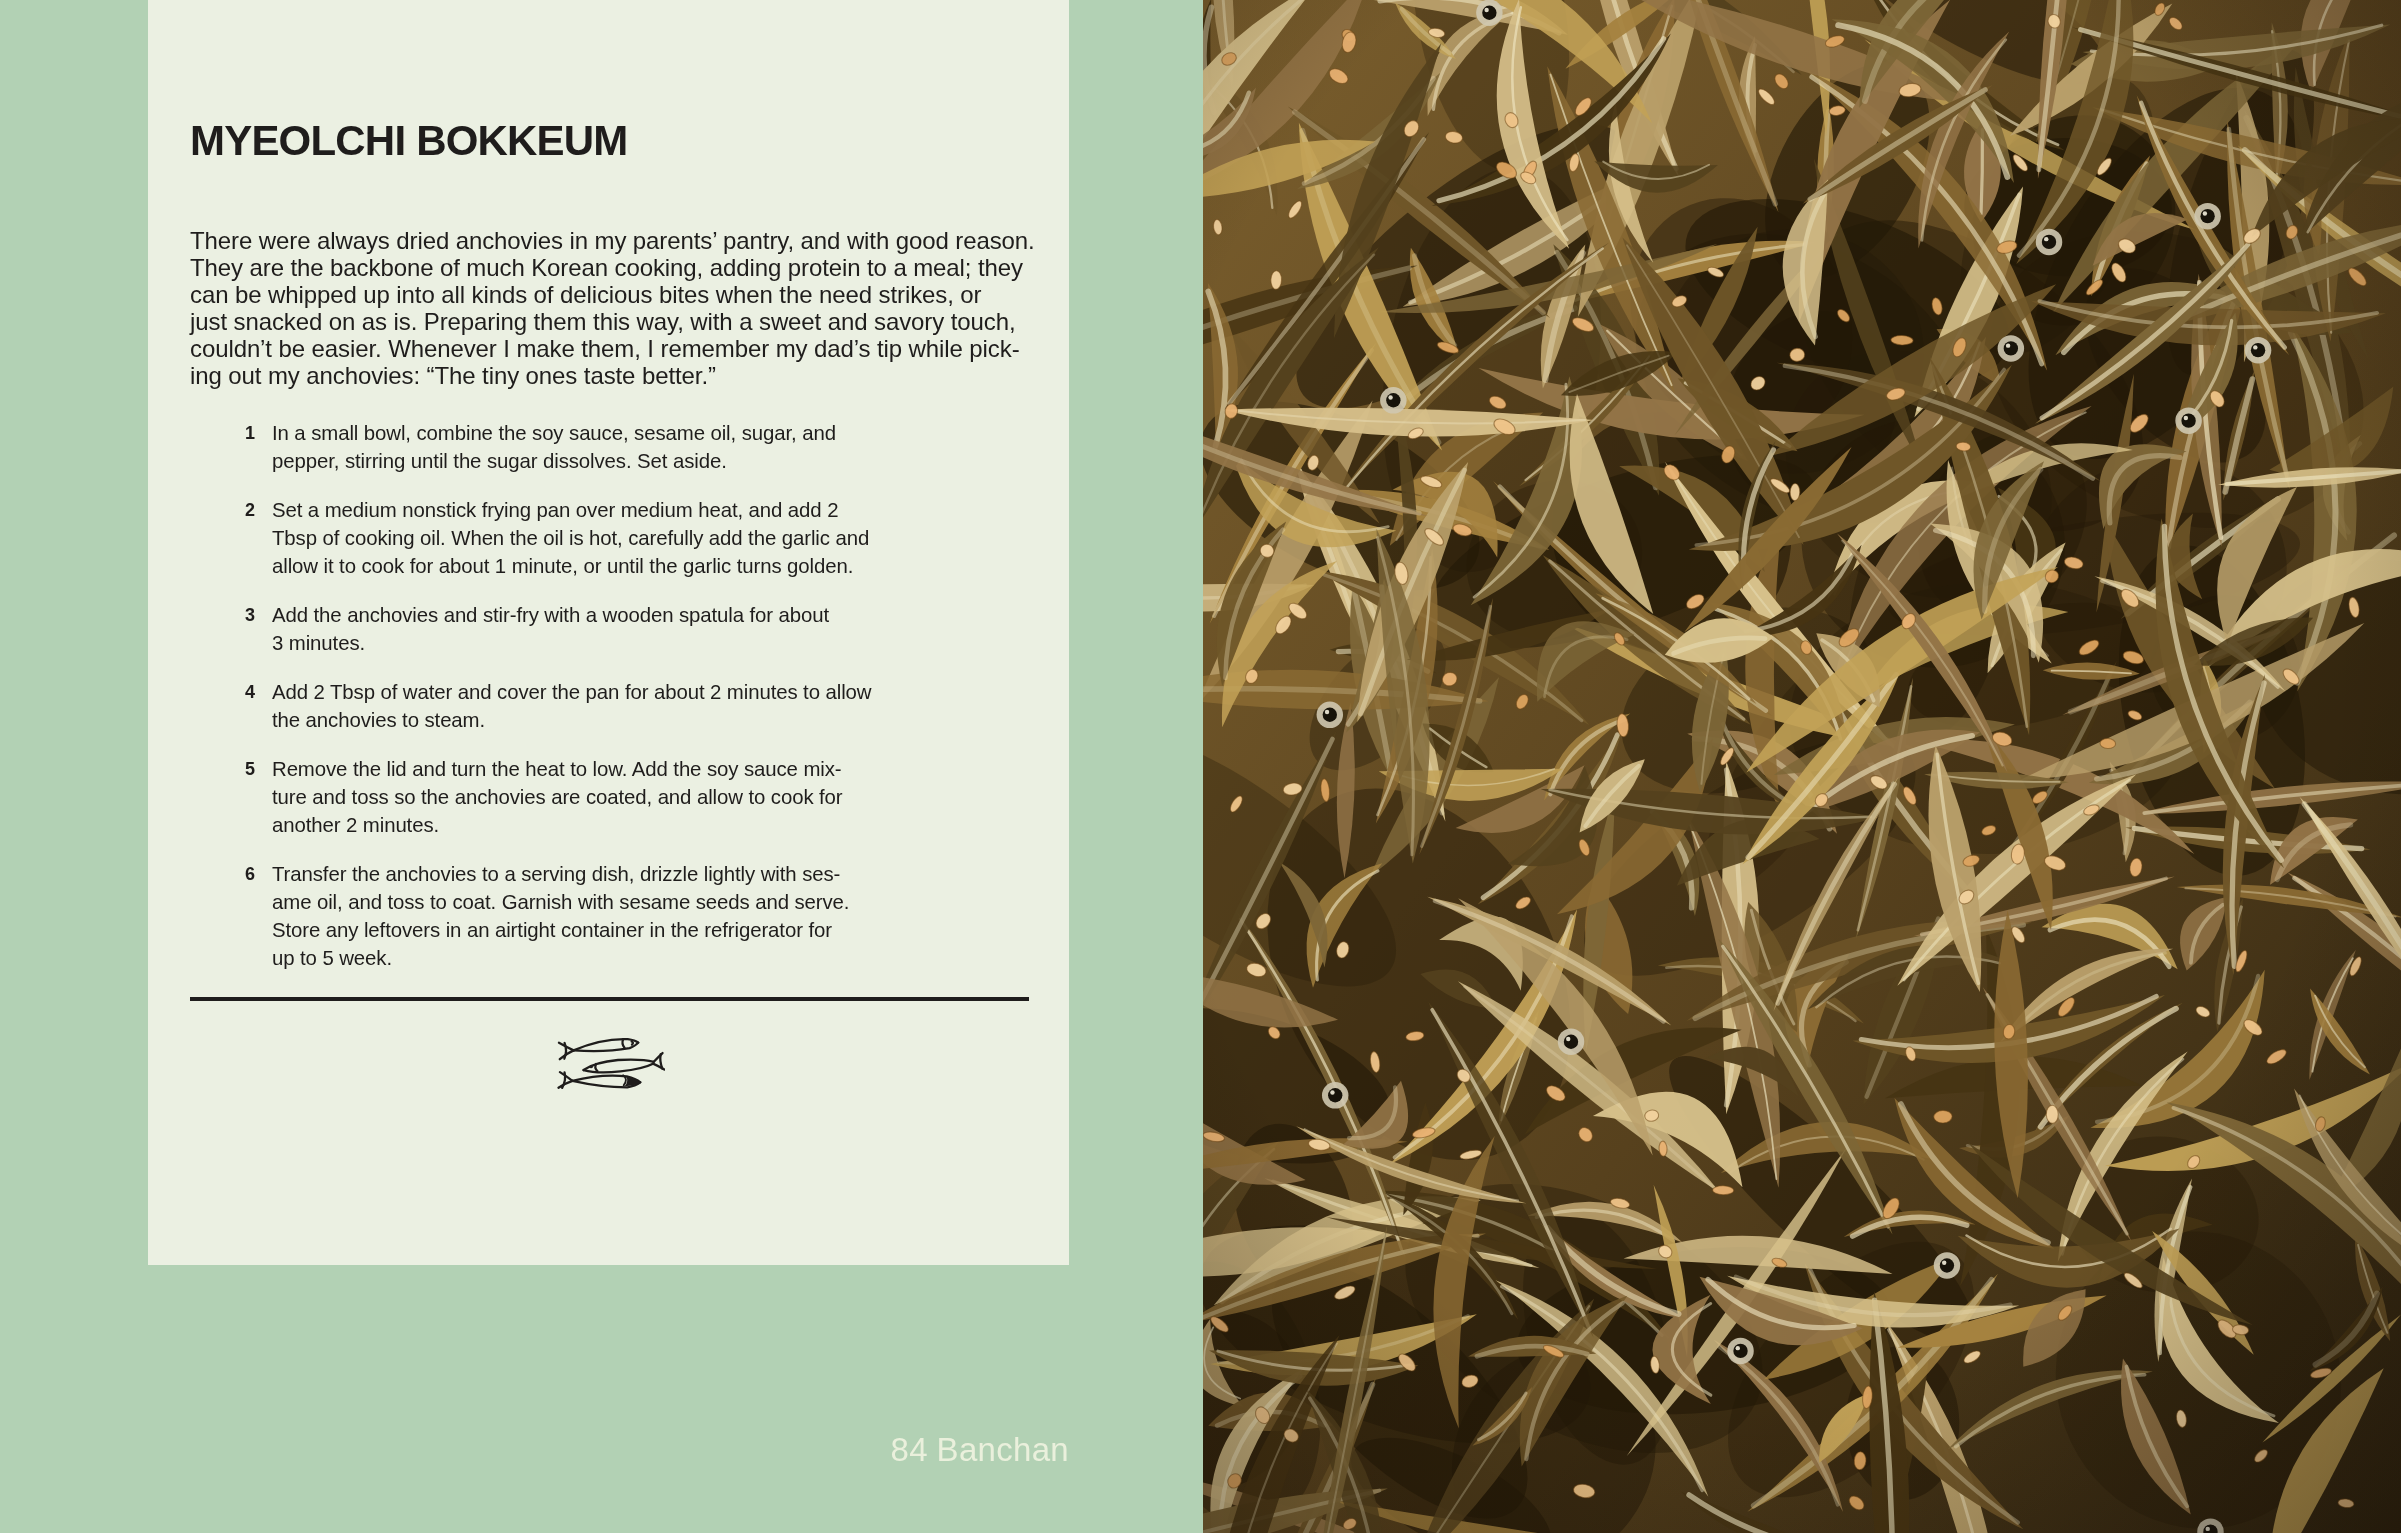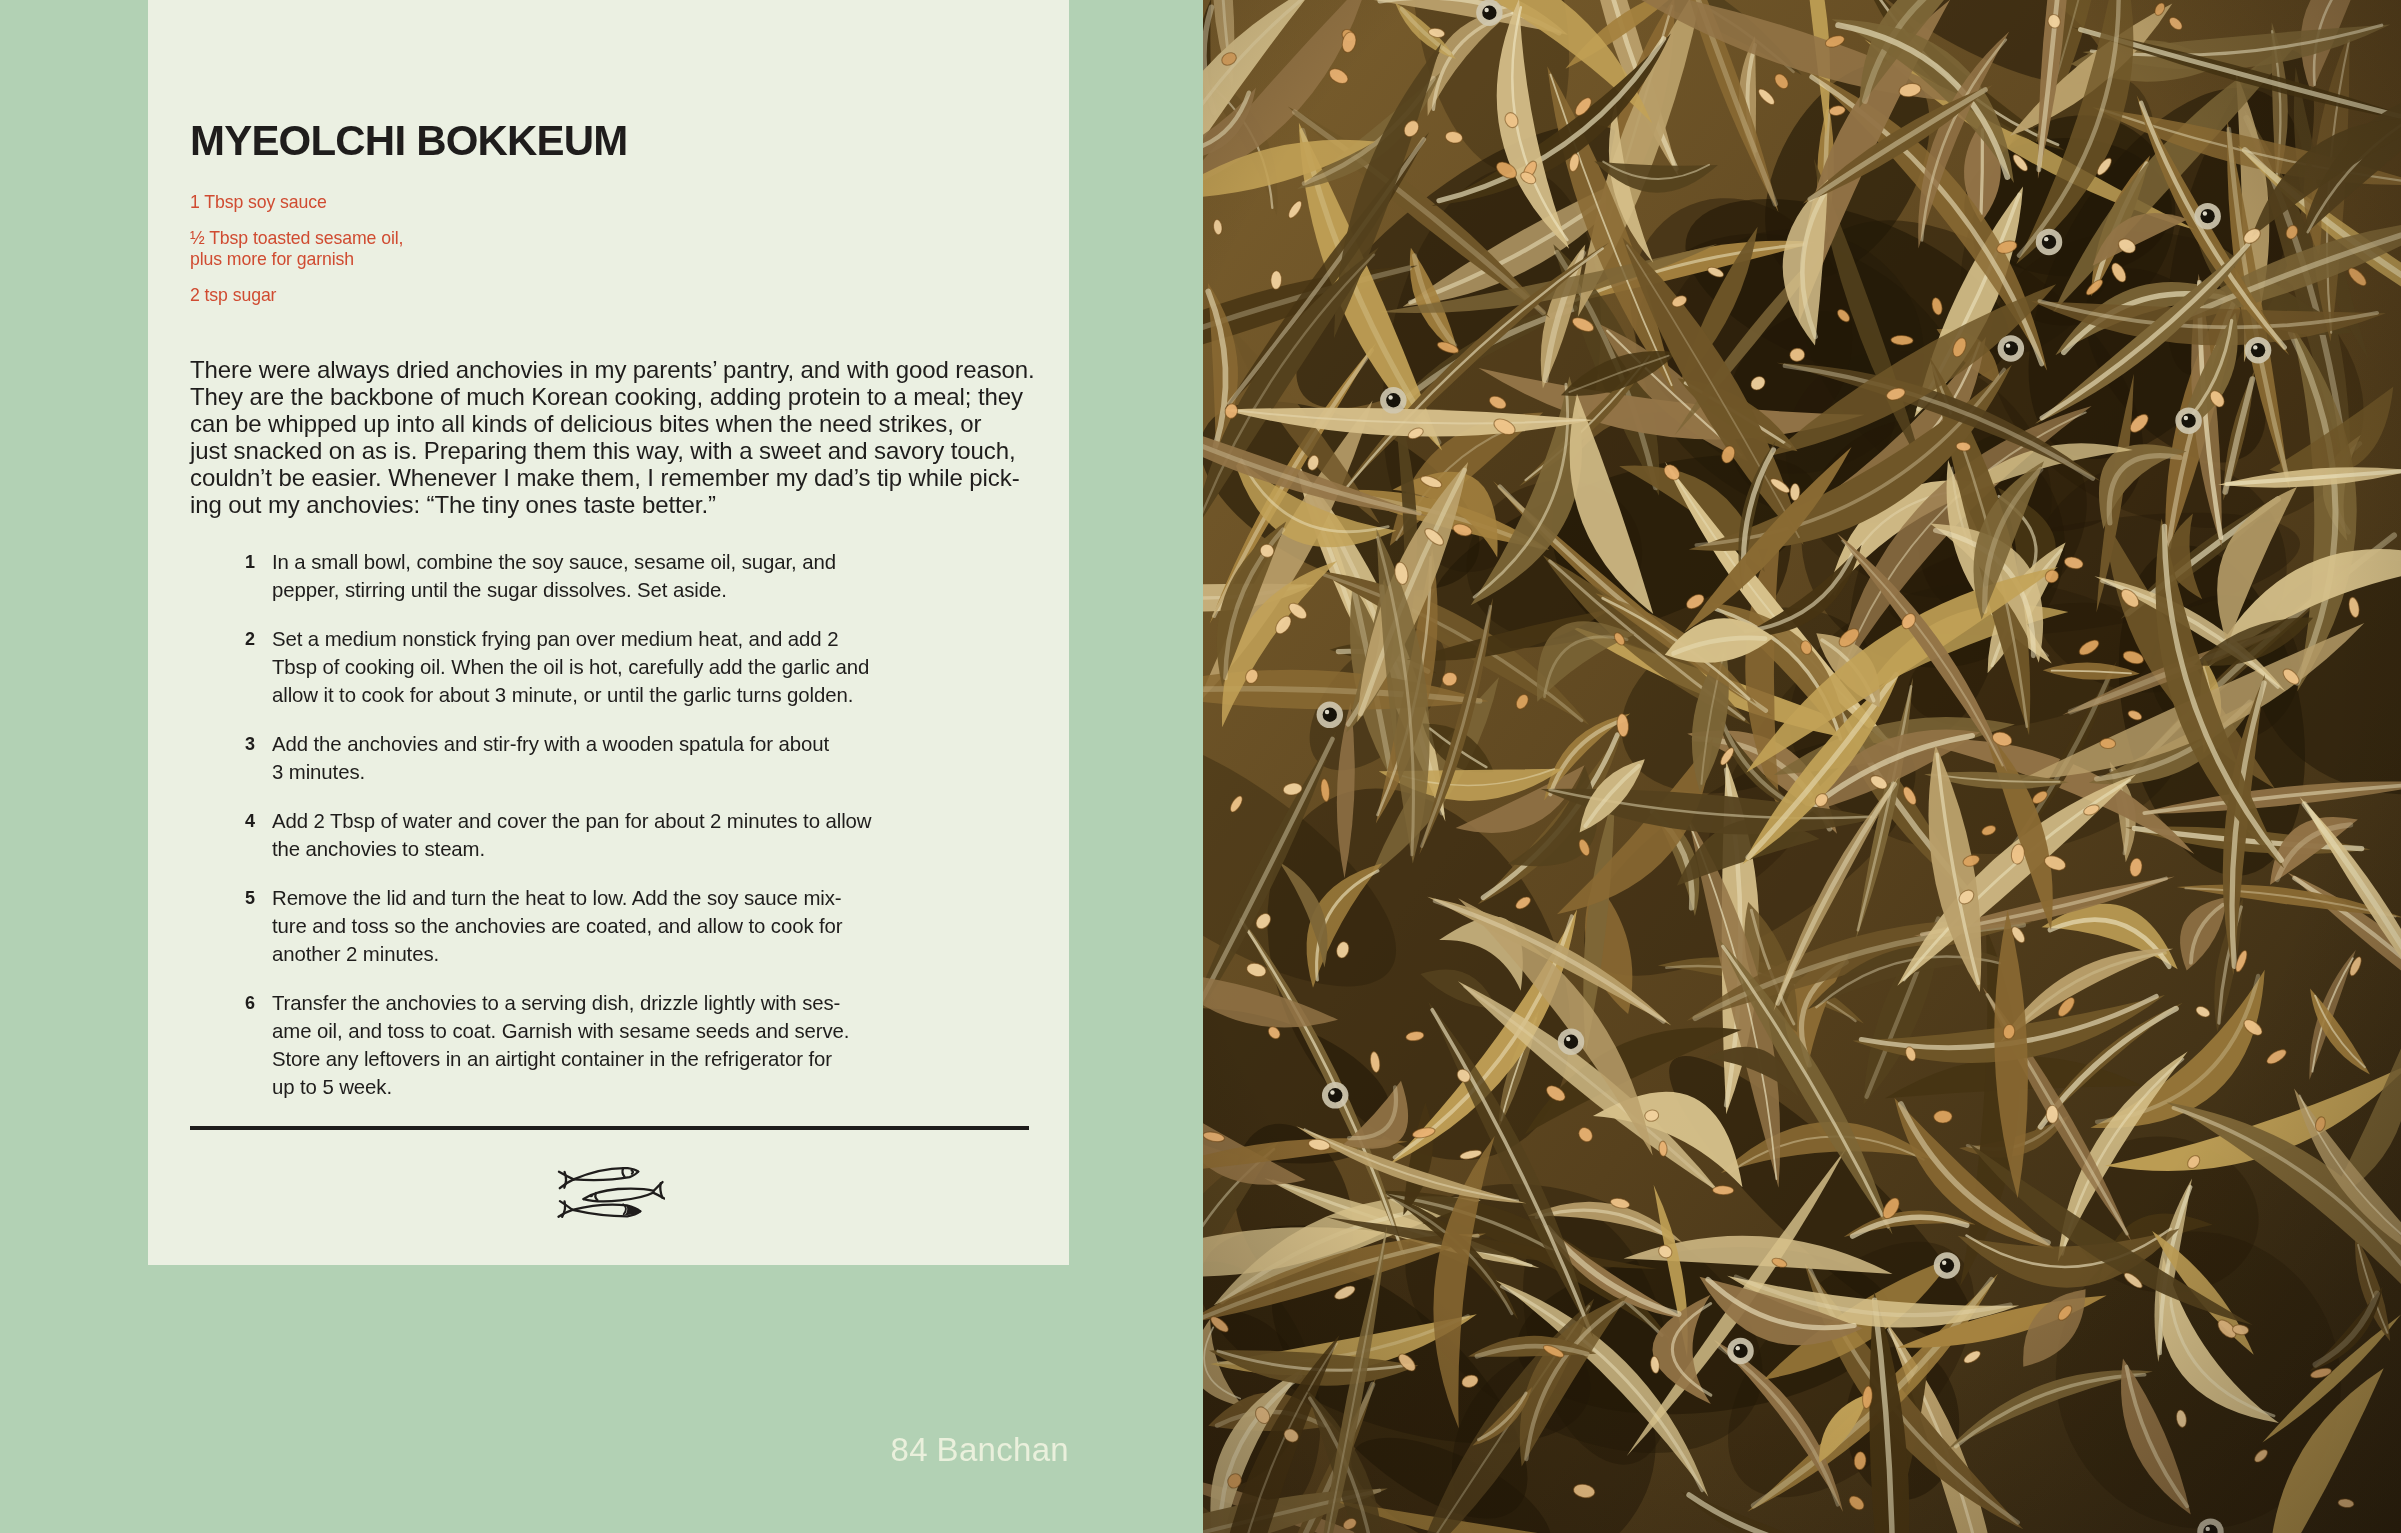--- a/index.html
+++ b/index.html
@@ -80,46 +80,40 @@
 <div class="spread">
 
   <section class="page-left">
     <article class="recipe-card">
 
       <h1 class="title">
         <span class="t-line">MYEOLCHI BOKKEUM</span>
       </h1>
 
       <div class="ingredients">
-        <div class="ing-col col1">
-          <p class="ing-item">1 Tbsp soy sauce</p>
-          <p class="ing-item">½ Tbsp toasted sesame oil,
-plus more for garnish</p>
-          <p class="ing-item">2 tsp sugar</p>
-        </div>
       </div>
 
       <p class="intro">There were always dried anchovies in my parents’ pantry, and with good reason.
 They are the backbone of much Korean cooking, adding protein to a meal; they
 can be whipped up into all kinds of delicious bites when the need strikes, or
 just snacked on as is. Preparing them this way, with a sweet and savory touch,
 couldn’t be easier. Whenever I make them, I remember my dad’s tip while pick-
 ing out my anchovies: “The tiny ones taste better.”</p>
 
       <ol class="steps">
         <li>
           <span class="num">1</span>
           <span class="txt">In a small bowl, combine the soy sauce, sesame oil, sugar, and
 pepper, stirring until the sugar dissolves. Set aside.</span>
         </li>
         <li>
           <span class="num">2</span>
           <span class="txt">Set a medium nonstick frying pan over medium heat, and add 2
 Tbsp of cooking oil. When the oil is hot, carefully add the garlic and
-allow it to cook for about 3 minute, or until the garlic turns golden.</span>
+allow it to cook for about 1 minute, or until the garlic turns golden.</span>
         </li>
         <li>
           <span class="num">3</span>
           <span class="txt">Add the anchovies and stir-fry with a wooden spatula for about
 3 minutes.</span>
         </li>
         <li>
           <span class="num">4</span>
           <span class="txt">Add 2 Tbsp of water and cover the pan for about 2 minutes to allow
 the anchovies to steam.</span>

